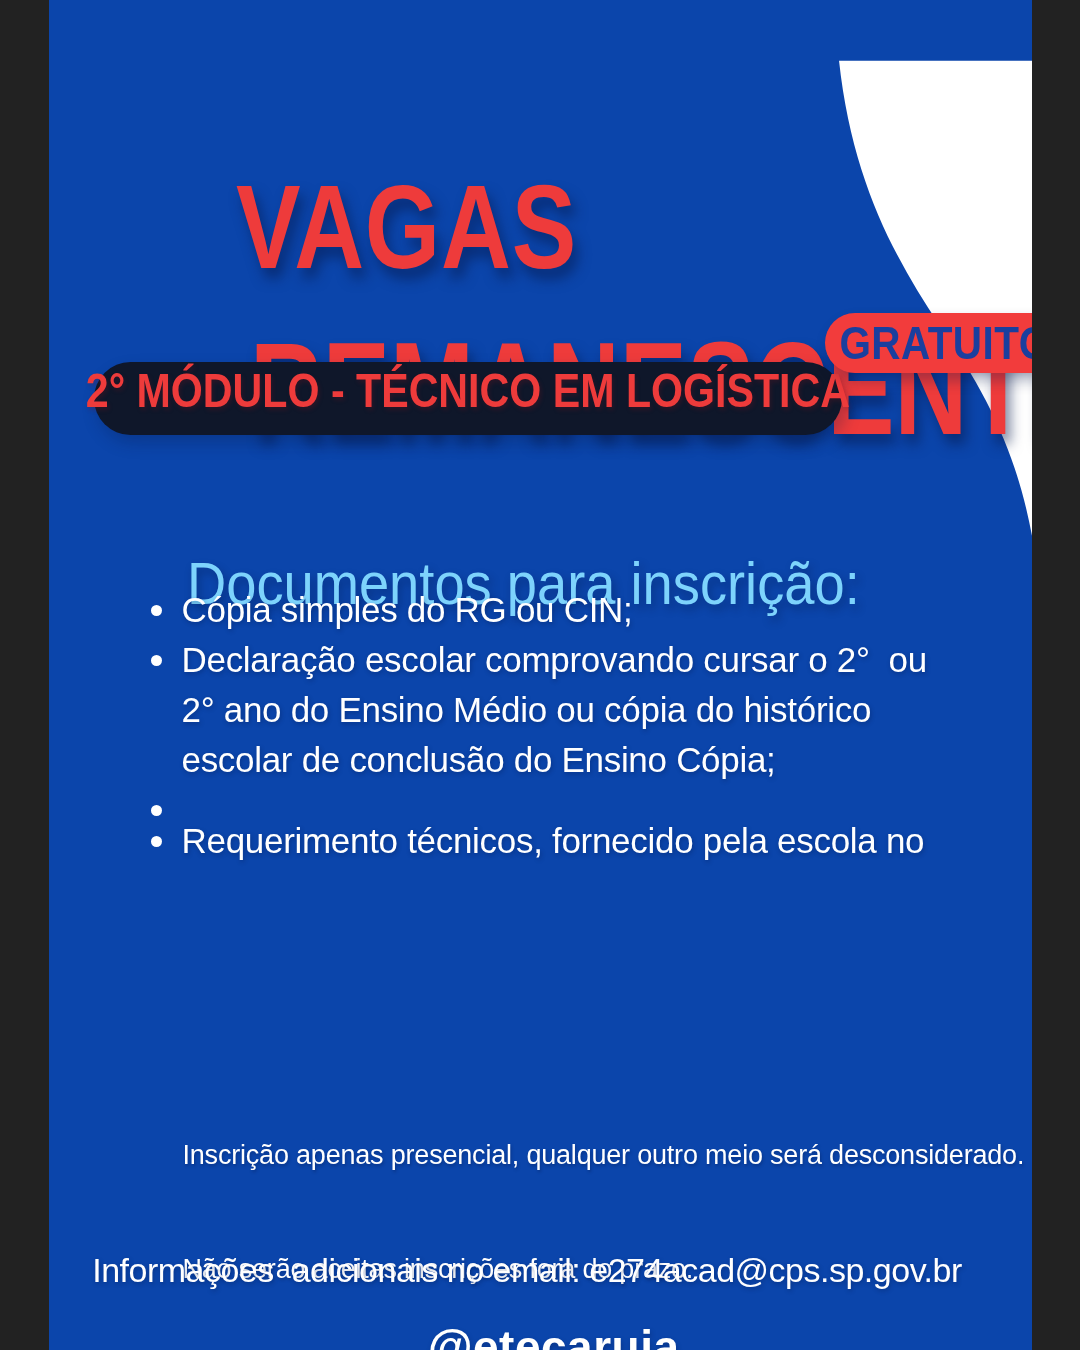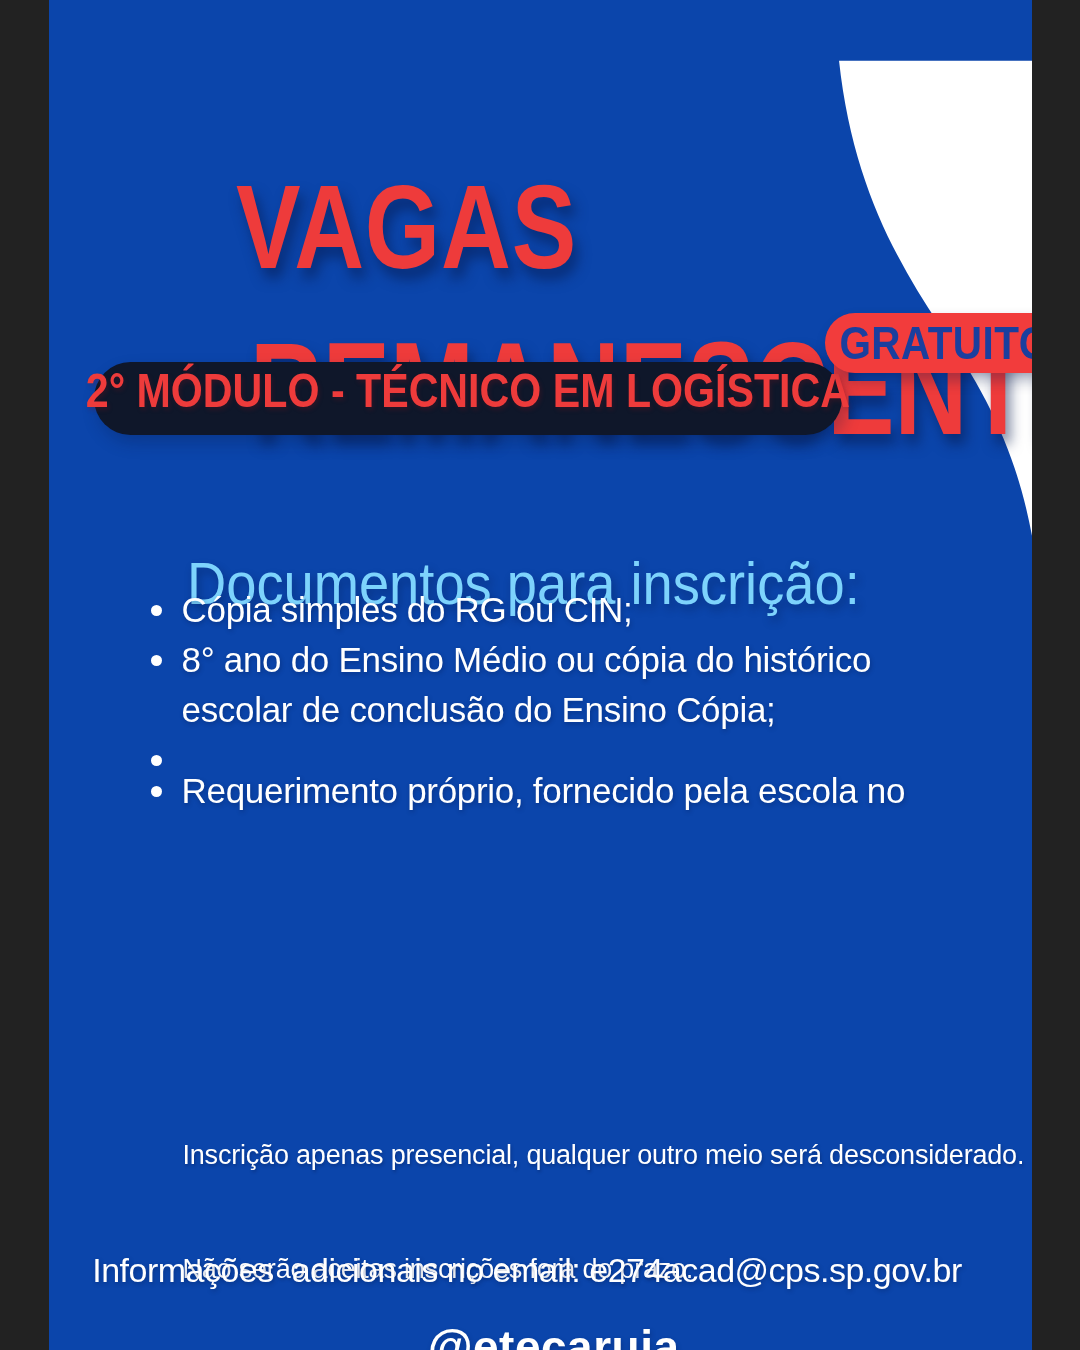--- a/index.html
+++ b/index.html
@@ -201,31 +201,32 @@
   <ul class="doc-list">
     <li>
       <span class="bullet-dot"></span>
       <div class="lines">
         <div class="line">Cópia simples do RG ou CIN;</div>
       </div>
     </li>
     <li>
       <span class="bullet-dot"></span>
       <div class="lines">
-        <div class="line">8° ano do Ensino Médio ou cópia do histórico</div>
+        <div class="line">Declaração escolar comprovando cursar o 2°  ou</div>
+        <div class="line">2° ano do Ensino Médio ou cópia do histórico</div>
         <div class="line">escolar de conclusão do Ensino Cópia;</div>
       </div>
     </li>
     <li>
       <span class="bullet-dot"></span>
     </li>
     <li>
       <span class="bullet-dot"></span>
       <div class="lines">
-        <div class="line">Requerimento próprio, fornecido pela escola no</div>
+        <div class="line">Requerimento técnicos, fornecido pela escola no</div>
       </div>
     </li>
   </ul>
 
   <div class="note">
     <div>Inscrição apenas presencial, qualquer outro meio será desconsiderado.</div>
     <div>Não serão aceitas inscrições fora do prazo.</div>
   </div>
 
   <div class="contact">

